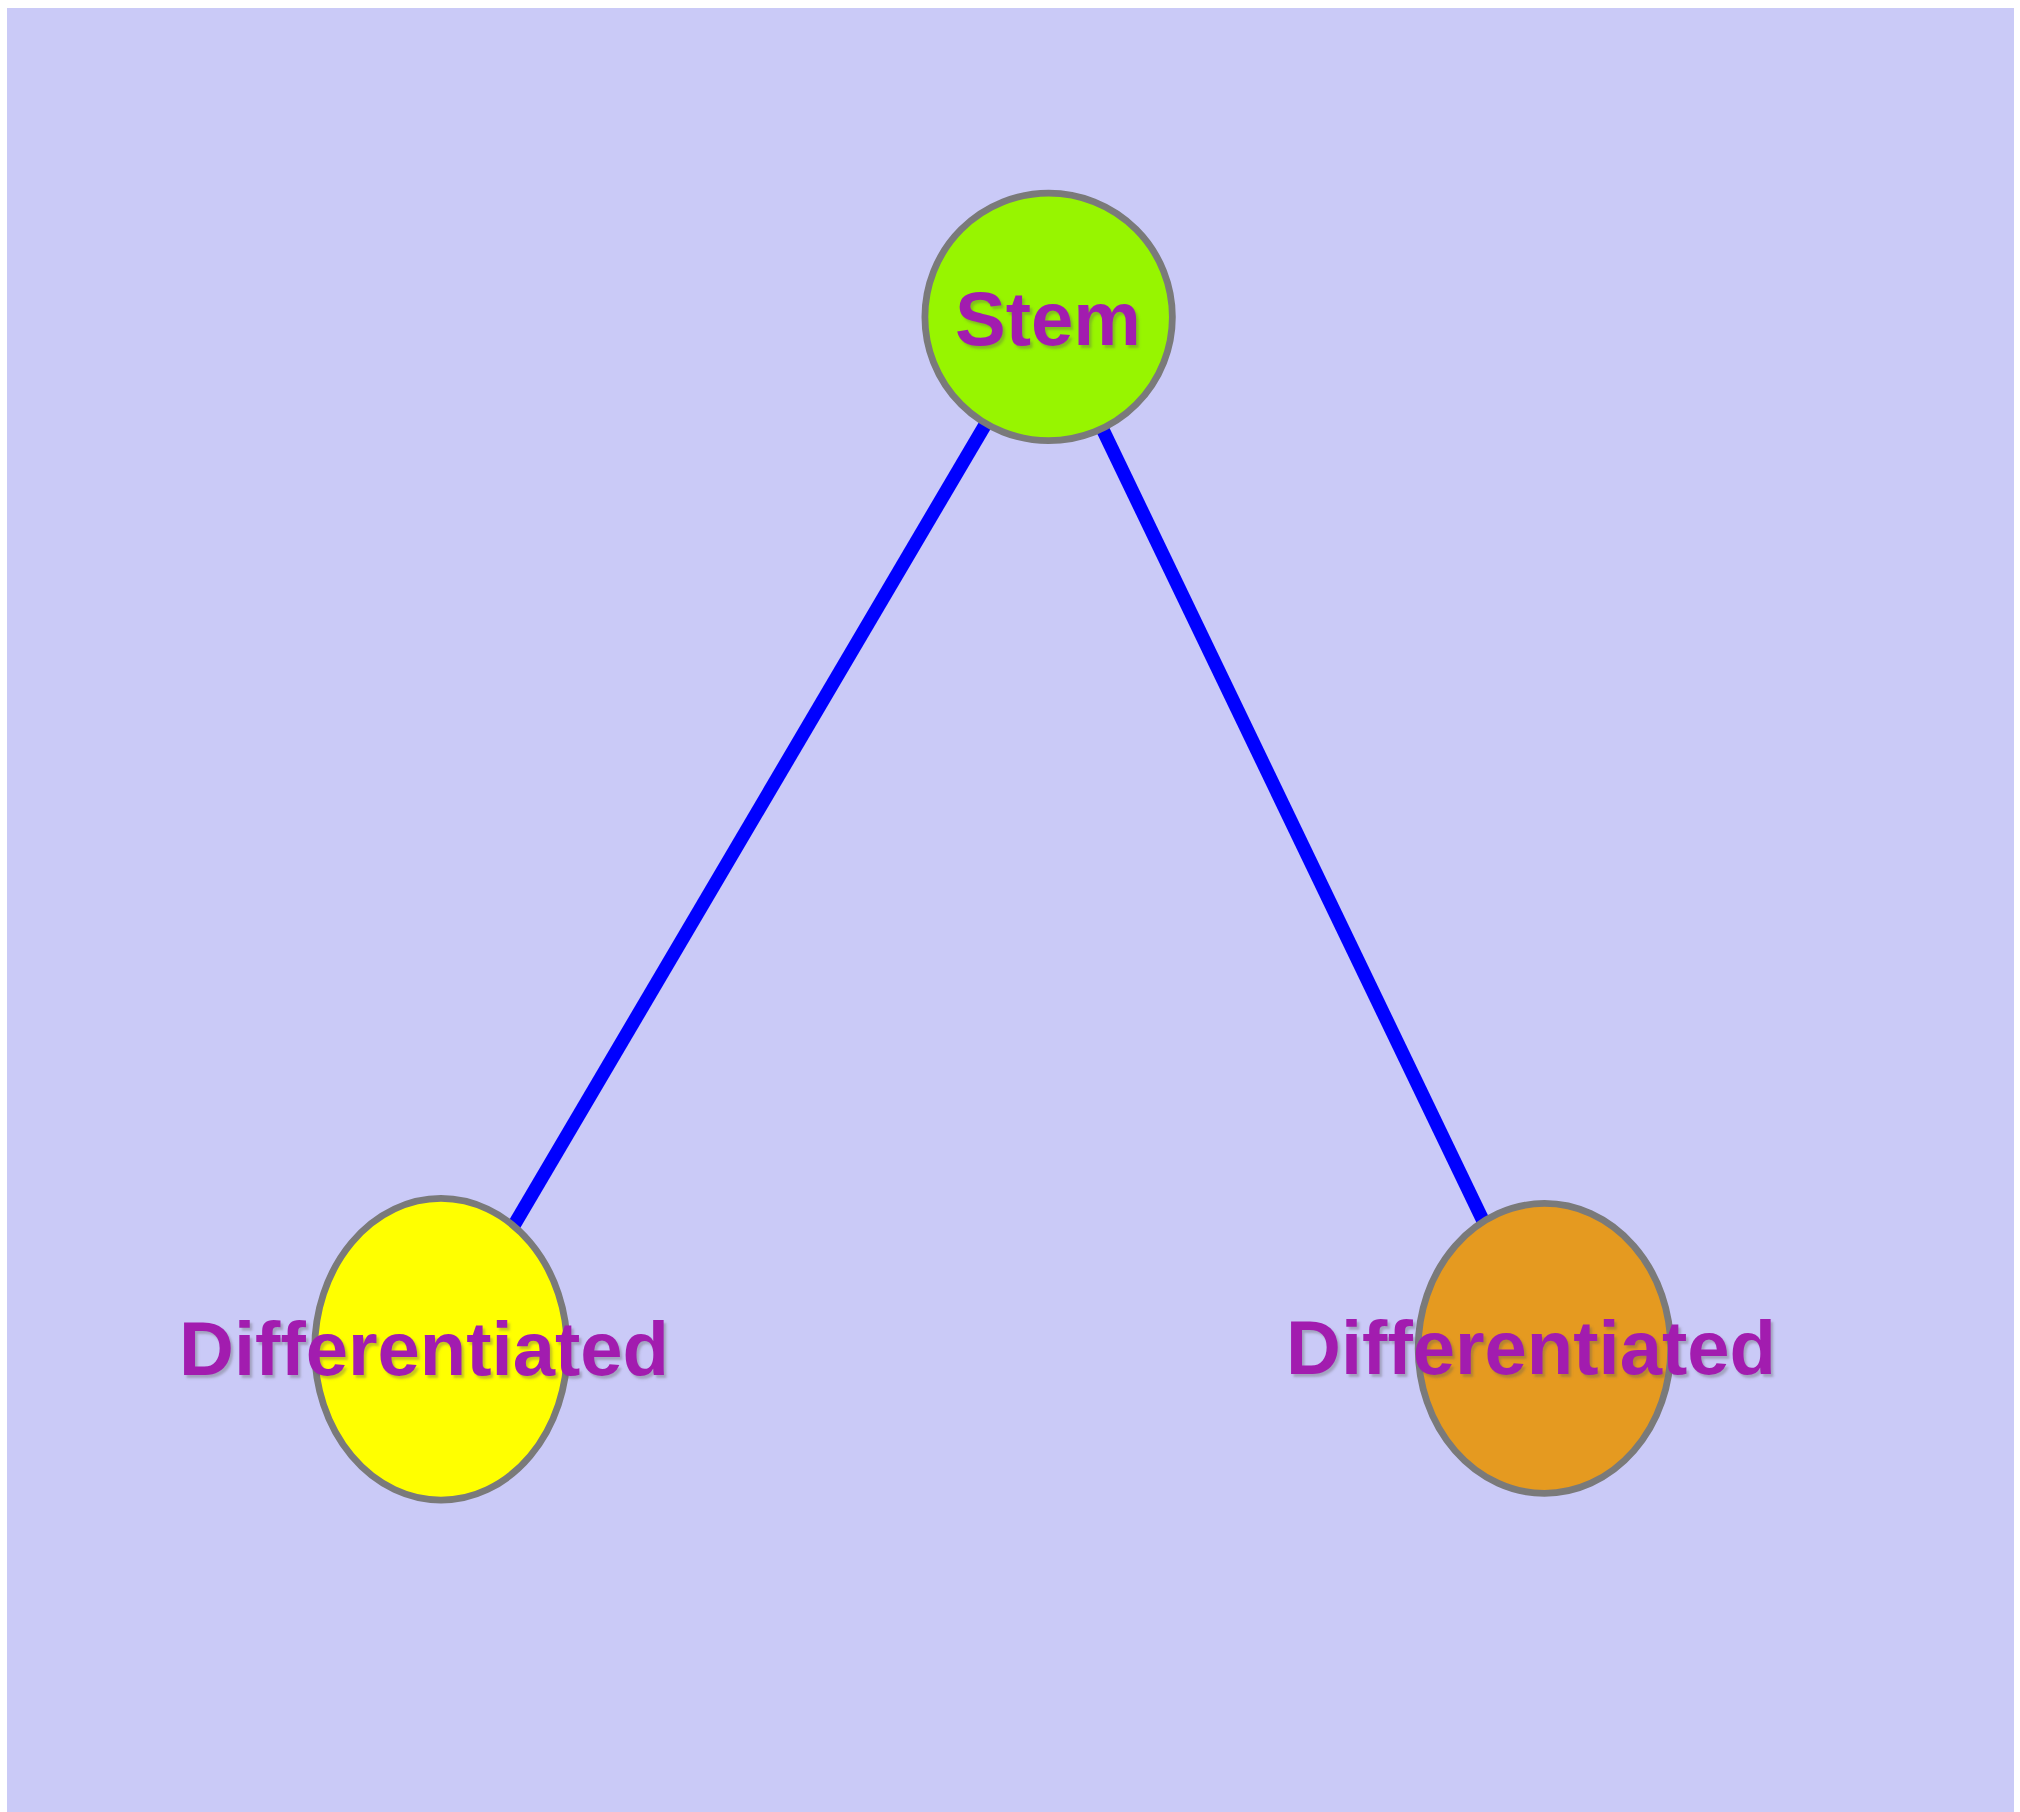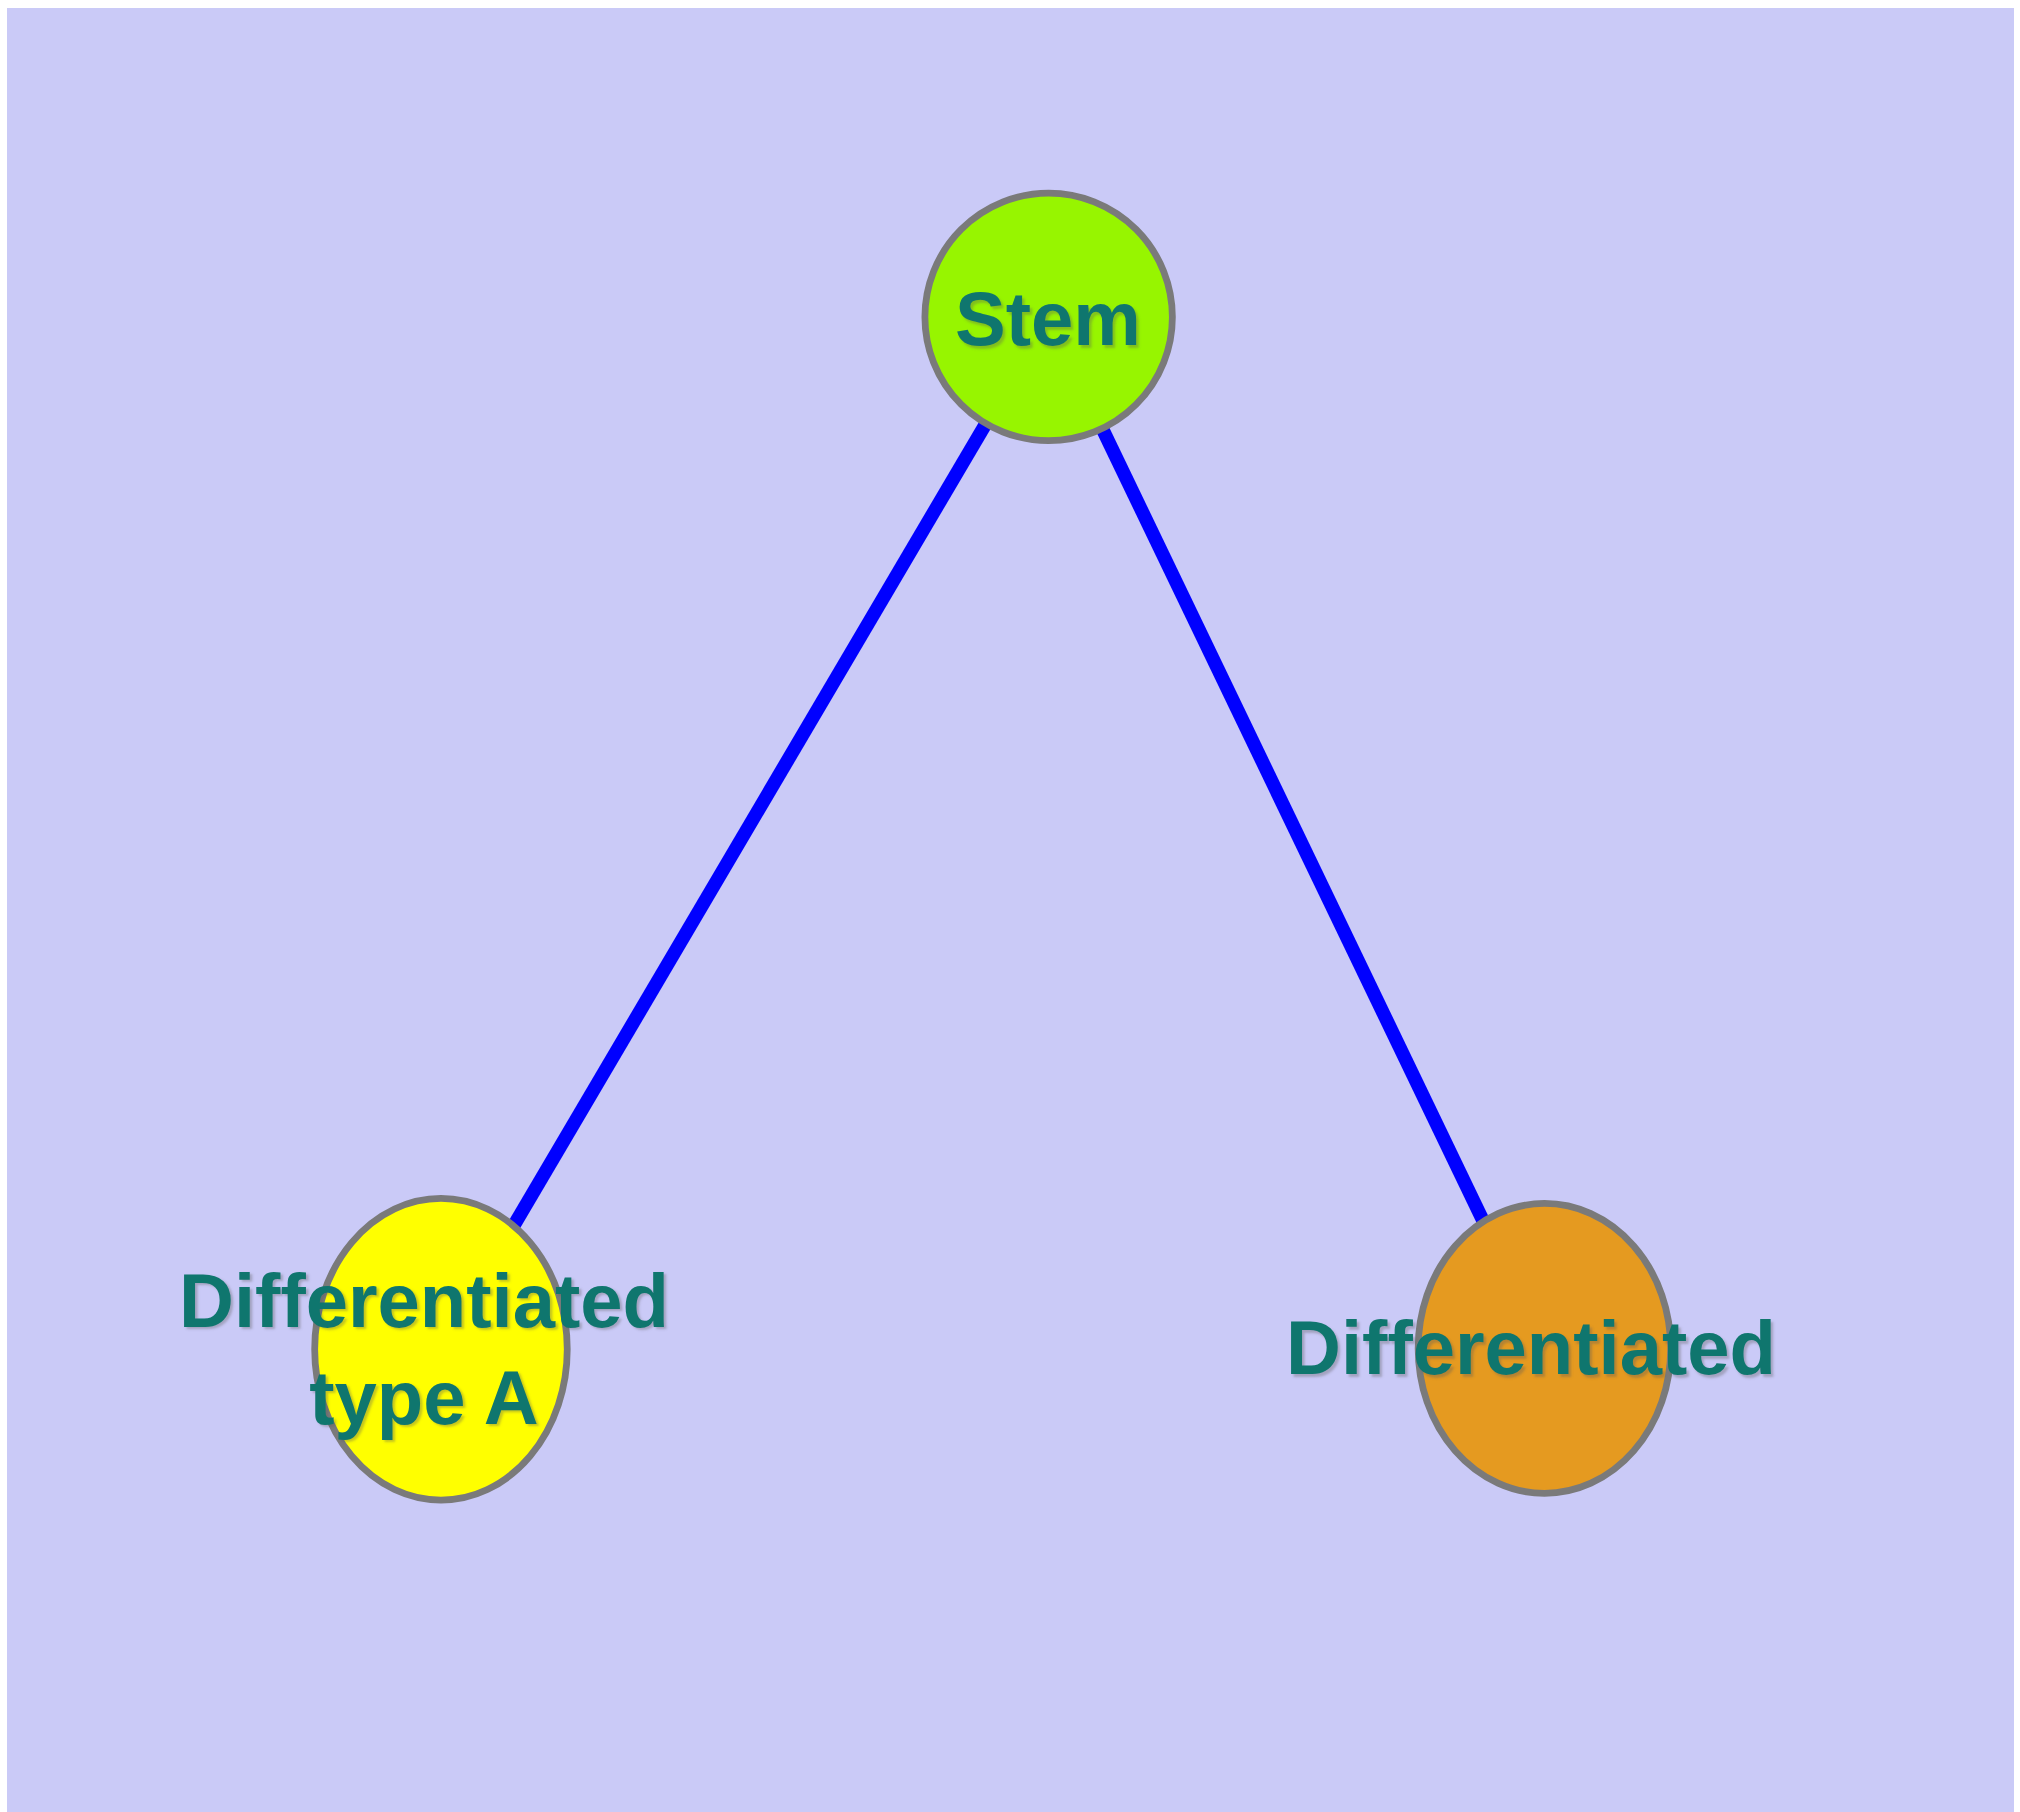--- a/index.html
+++ b/index.html
@@ -28,21 +28,21 @@
   #graph-svg {
     position: absolute;
     left: 0;
     top: 0;
     width: 2021px;
     height: 1812px;
   }
   .node-label {
     position: absolute;
     transform: translate(-50%, -50%);
-    color: #0f766e;
+    color: #a21caf;
     font-weight: bold;
     font-size: 76px;
     line-height: 1.28;
     text-align: center;
     white-space: nowrap;
     letter-spacing: 0px;
     text-shadow: 2.5px 2.5px 2.5px rgba(90, 90, 90, 0.35);
   }
   #label-stem  { left: 1048px; top: 319px; }
   #label-type-a { left: 424px;  top: 1349px; }
@@ -61,20 +61,19 @@
 
     <circle cx="1237" cy="374" r="146" stroke="#7A7A7A" stroke-width="8" fill="#97F500"></circle>
     <ellipse cx="520" cy="1592" rx="149" ry="178" stroke="#7A7A7A" stroke-width="8" fill="#FFFF00"></ellipse>
     <ellipse cx="1822" cy="1591" rx="149" ry="171" stroke="#7A7A7A" stroke-width="8" fill="#E59A20"></ellipse>
   </svg>
 
   <div class="node-label" id="label-stem">Stem</div>
 
   <div class="node-label" id="label-type-a">
     <div>Differentiated</div>
-    <div>type A</div>
   </div>
 
   <div class="node-label" id="label-type-b">
     <div>Differentiated</div>
   </div>
 </div>
 
 
 </body></html>

